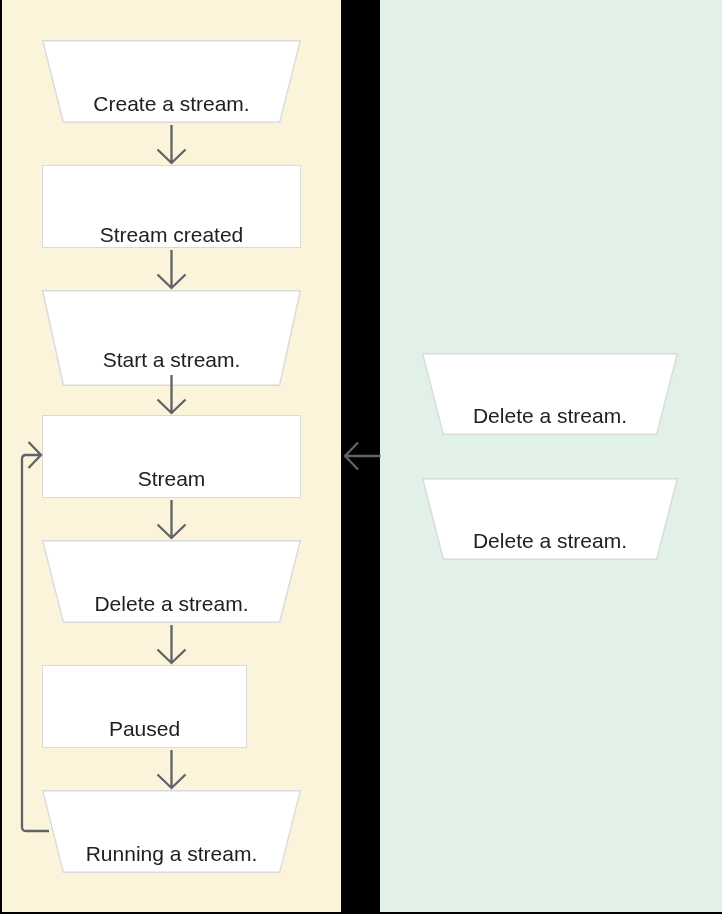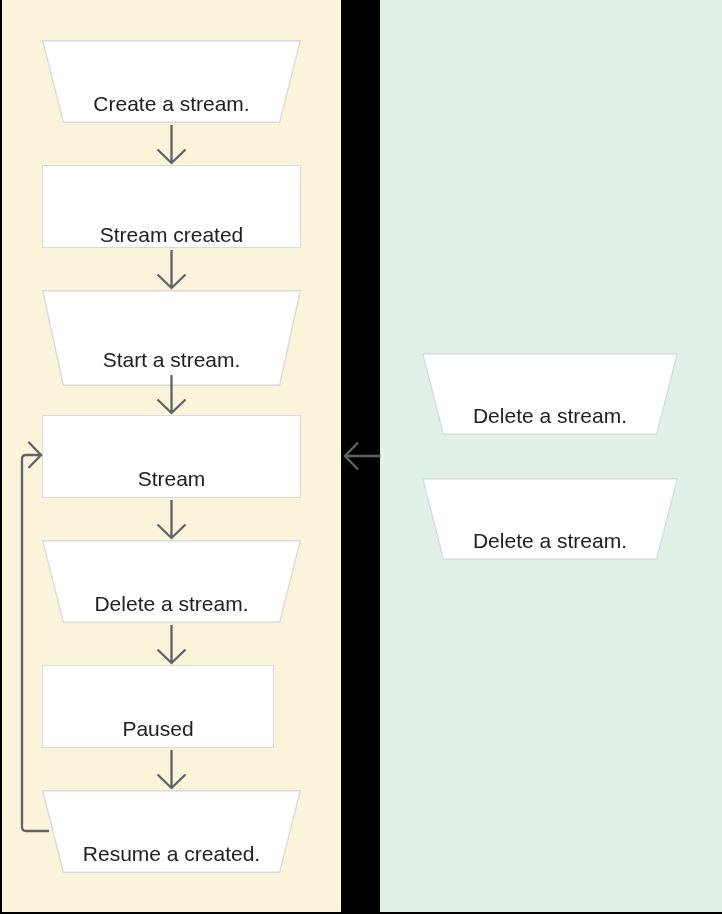--- a/index.html
+++ b/index.html
@@ -78,29 +78,29 @@
     <span class="node-label">Stream</span>
   </div>
 
   <div class="node" style="left:42px; top:540px; width:259px; height:83px;">
     <svg class="shape-svg" viewBox="0 0 259 83" preserveAspectRatio="none">
       <polygon class="trap-poly" points="0.7,0.7 258.3,0.7 237.6,82.3 21.4,82.3"></polygon>
     </svg>
     <span class="node-label">Delete a stream.</span>
   </div>
 
-  <div class="node node-rect" style="left:42px; top:665px; width:232px; height:83px;">
+  <div class="node node-rect" style="left:42px; top:665px; width:205px; height:83px;">
     <span class="node-label">Paused</span>
   </div>
 
   <div class="node" style="left:42px; top:790px; width:259px; height:83px;">
     <svg class="shape-svg" viewBox="0 0 259 83" preserveAspectRatio="none">
       <polygon class="trap-poly" points="0.7,0.7 258.3,0.7 237.6,82.3 21.4,82.3"></polygon>
     </svg>
-    <span class="node-label">Resume a created.</span>
+    <span class="node-label">Running a stream.</span>
   </div>
 
   <div class="node" style="left:422px; top:353px; width:256px; height:82px;">
     <svg class="shape-svg" viewBox="0 0 256 82" preserveAspectRatio="none">
       <polygon class="trap-poly" points="0.7,0.7 255.3,0.7 234.6,81.3 21.4,81.3"></polygon>
     </svg>
     <span class="node-label">Delete a stream.</span>
   </div>
 
   <div class="node" style="left:422px; top:478px; width:256px; height:82px;">

